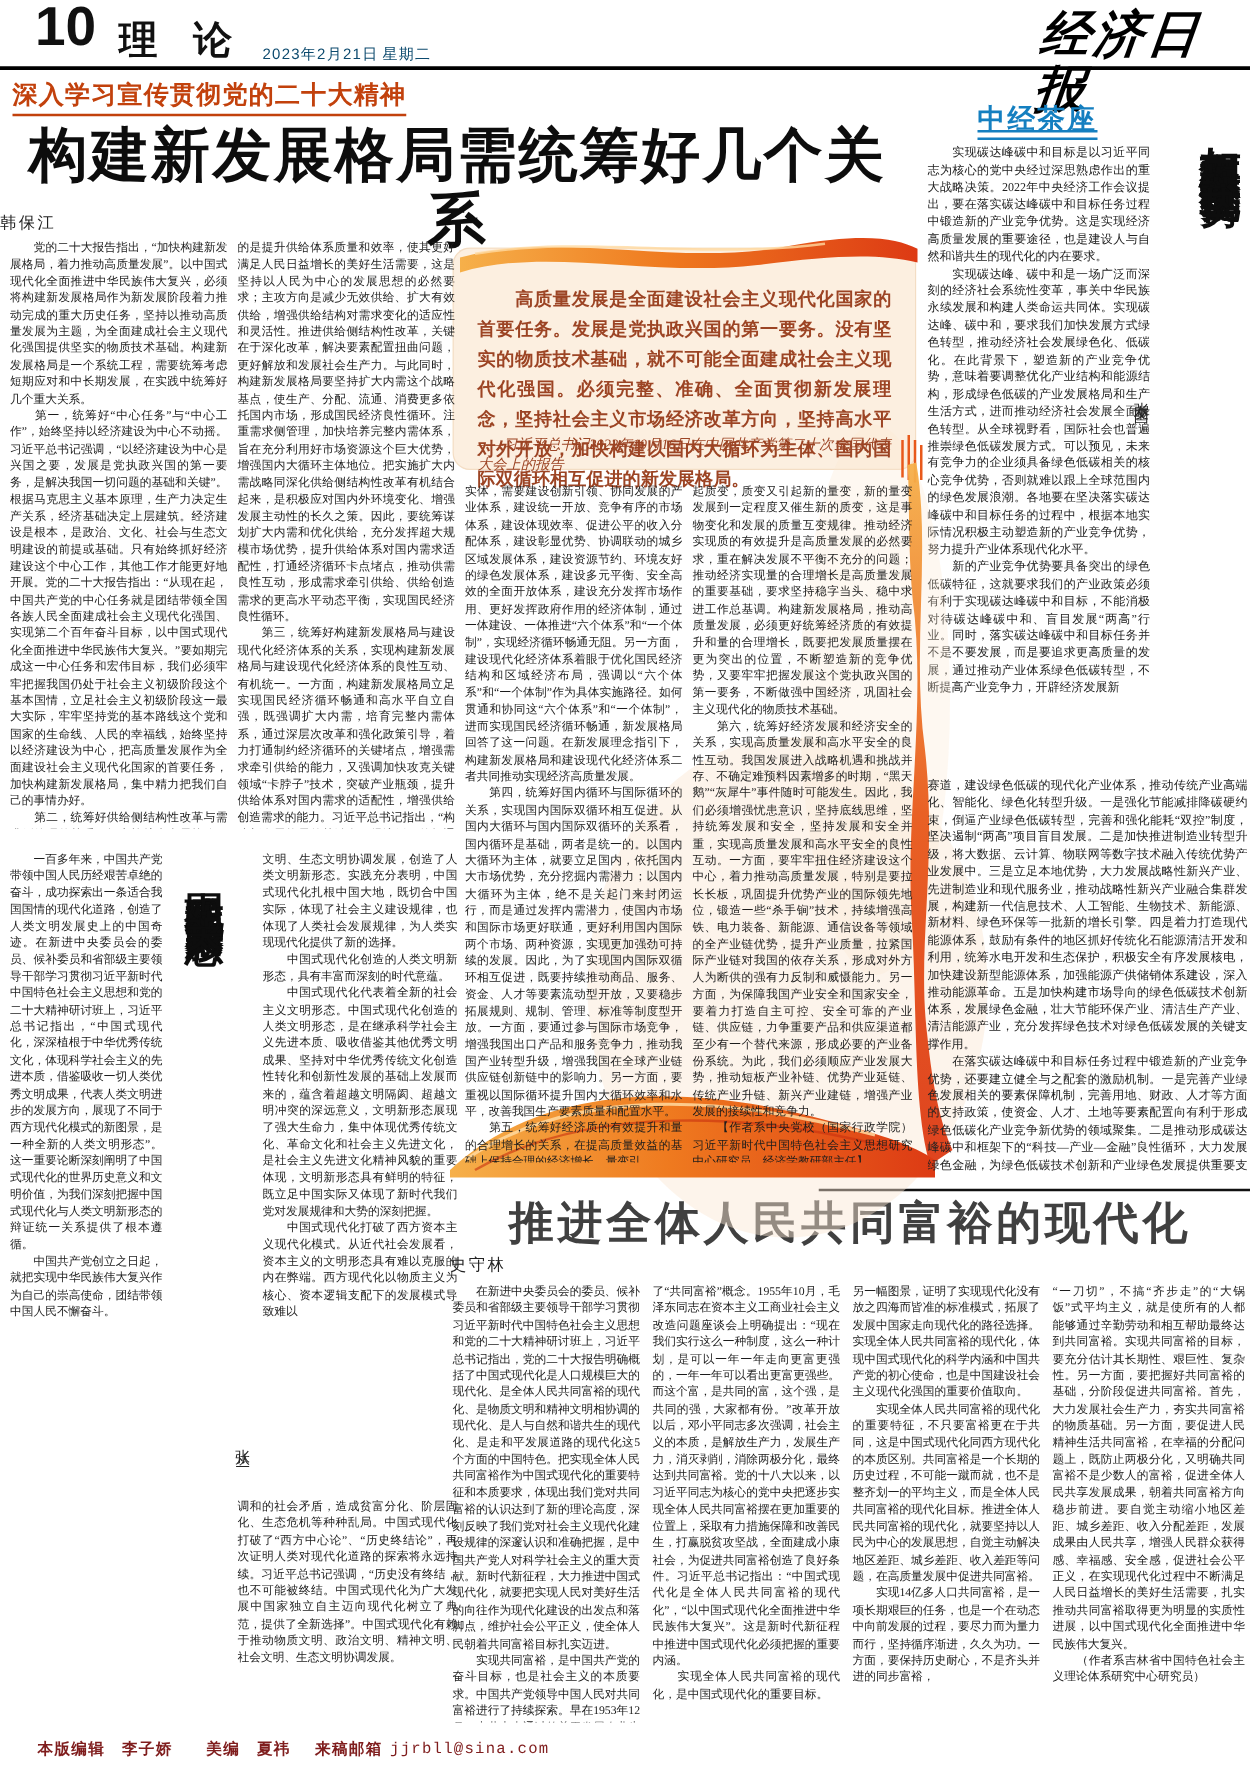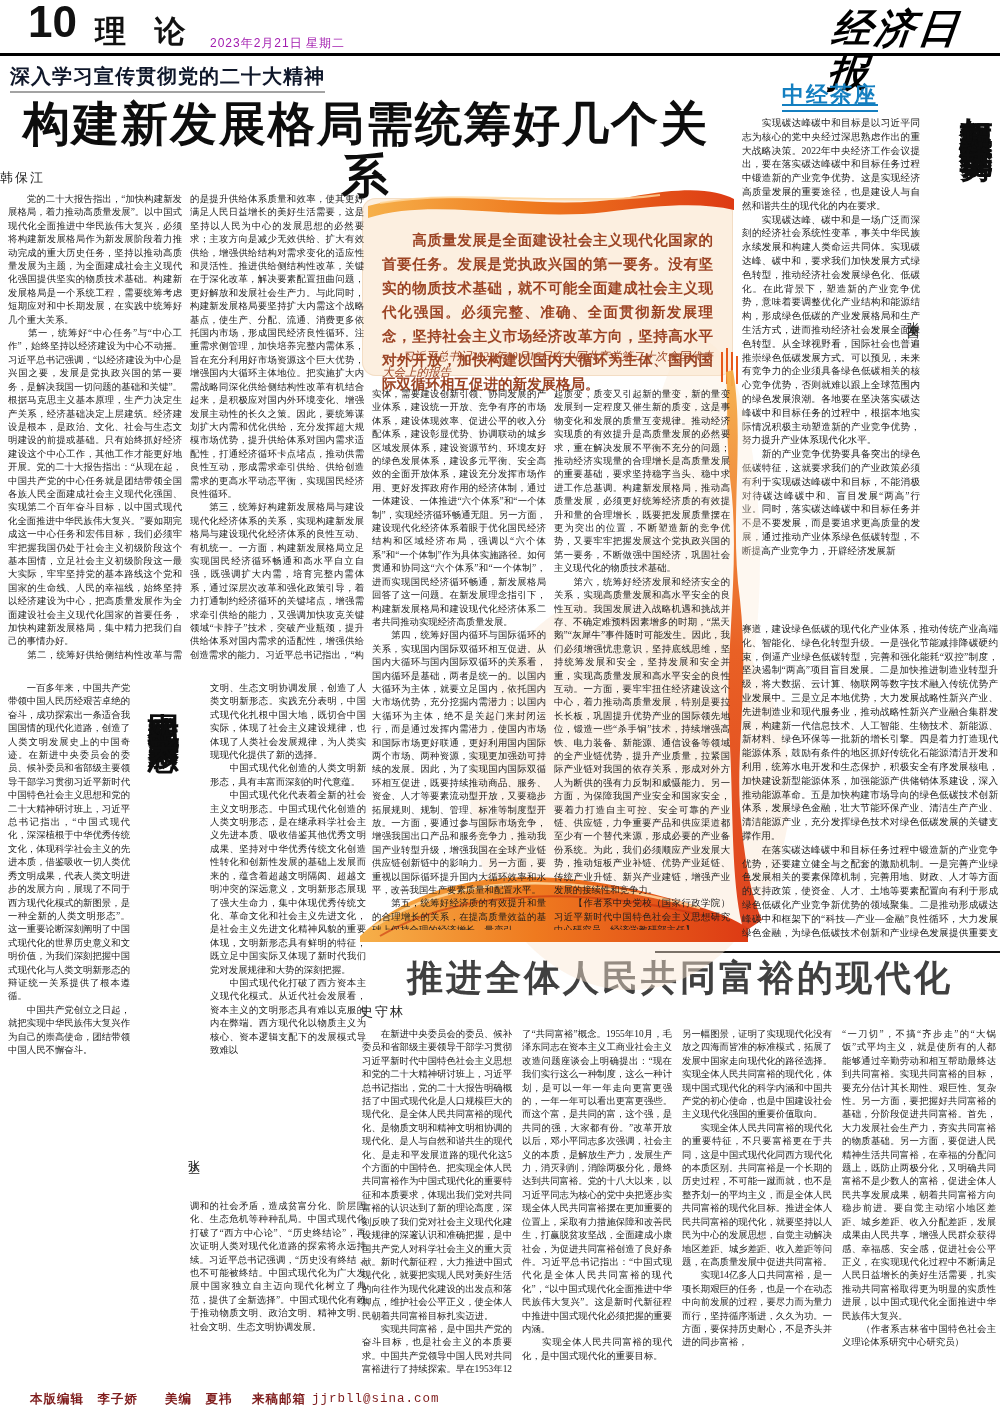--- a/index.html
+++ b/index.html
@@ -2,26 +2,26 @@
 <html><head>
 <meta charset="utf-8">
 <style>
   html,body{margin:0;padding:0;background:#e8e8e8;}
   #page{position:relative;width:1000px;height:1417px;background:#ffffff;margin:0 auto;overflow:hidden;
         font-family:"Liberation Serif","DejaVu Serif",serif;}
   .abs{position:absolute;}
   
   .pagenum{font:900 44px/44px "Liberation Sans","DejaVu Sans",sans-serif;color:#111;}
   .section{font:bold 31px/34px "Liberation Sans","DejaVu Sans",sans-serif;color:#111;letter-spacing:10px;}
-  .dateline{font:12px/14px "Liberation Sans","DejaVu Sans",sans-serif;color:#a21caf;letter-spacing:1px;}
+  .dateline{font:12px/14px "Liberation Sans","DejaVu Sans",sans-serif;color:#0c4a6e;letter-spacing:1px;}
   .masthead{font:bold italic 40px/44px "DejaVu Serif",serif;color:#000;letter-spacing:3px;transform:skewX(-6deg);}
   .toprule{height:3px;background:#000;}
   
-  .redbanner{font:bold 20px/24px "Liberation Sans","DejaVu Sans",sans-serif;color:#0f172a;
-             border-bottom:2px solid #a3a3a3;padding-bottom:3px;letter-spacing:1px;}
+  .redbanner{font:bold 20px/24px "Liberation Sans","DejaVu Sans",sans-serif;color:#c2410c;
+             border-bottom:2px solid #c2410c;padding-bottom:3px;letter-spacing:1px;}
   .mainhead{font:bold 47px/52px "Liberation Sans","DejaVu Sans",sans-serif;color:#0d0d0d;
             text-align:center;letter-spacing:2px;}
   .byline{font:13px/15px "Liberation Serif",serif;color:#222;text-align:left;letter-spacing:2px;}
   .teatitle{font:bold 22px/26px "Liberation Sans","DejaVu Sans",sans-serif;color:#147fc0;
             border-bottom:2px solid #147fc0;padding-bottom:2px;letter-spacing:2px;text-decoration:underline;}
   .serifhead{font:bold 36px/40px "Liberation Serif","DejaVu Serif",serif;color:#404040;
              text-align:center;letter-spacing:3px;}
   
   .col{font:9.4px/13.4px "Liberation Serif","DejaVu Serif",serif;color:#1c1c1c;
        text-align:justify;overflow:hidden;white-space:pre-wrap;}

